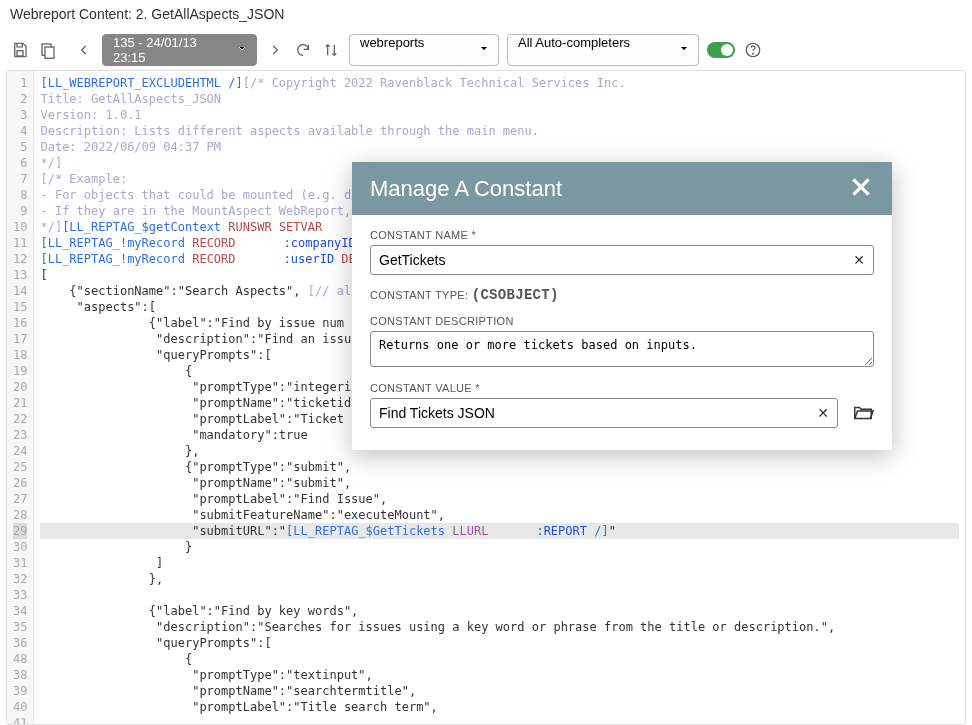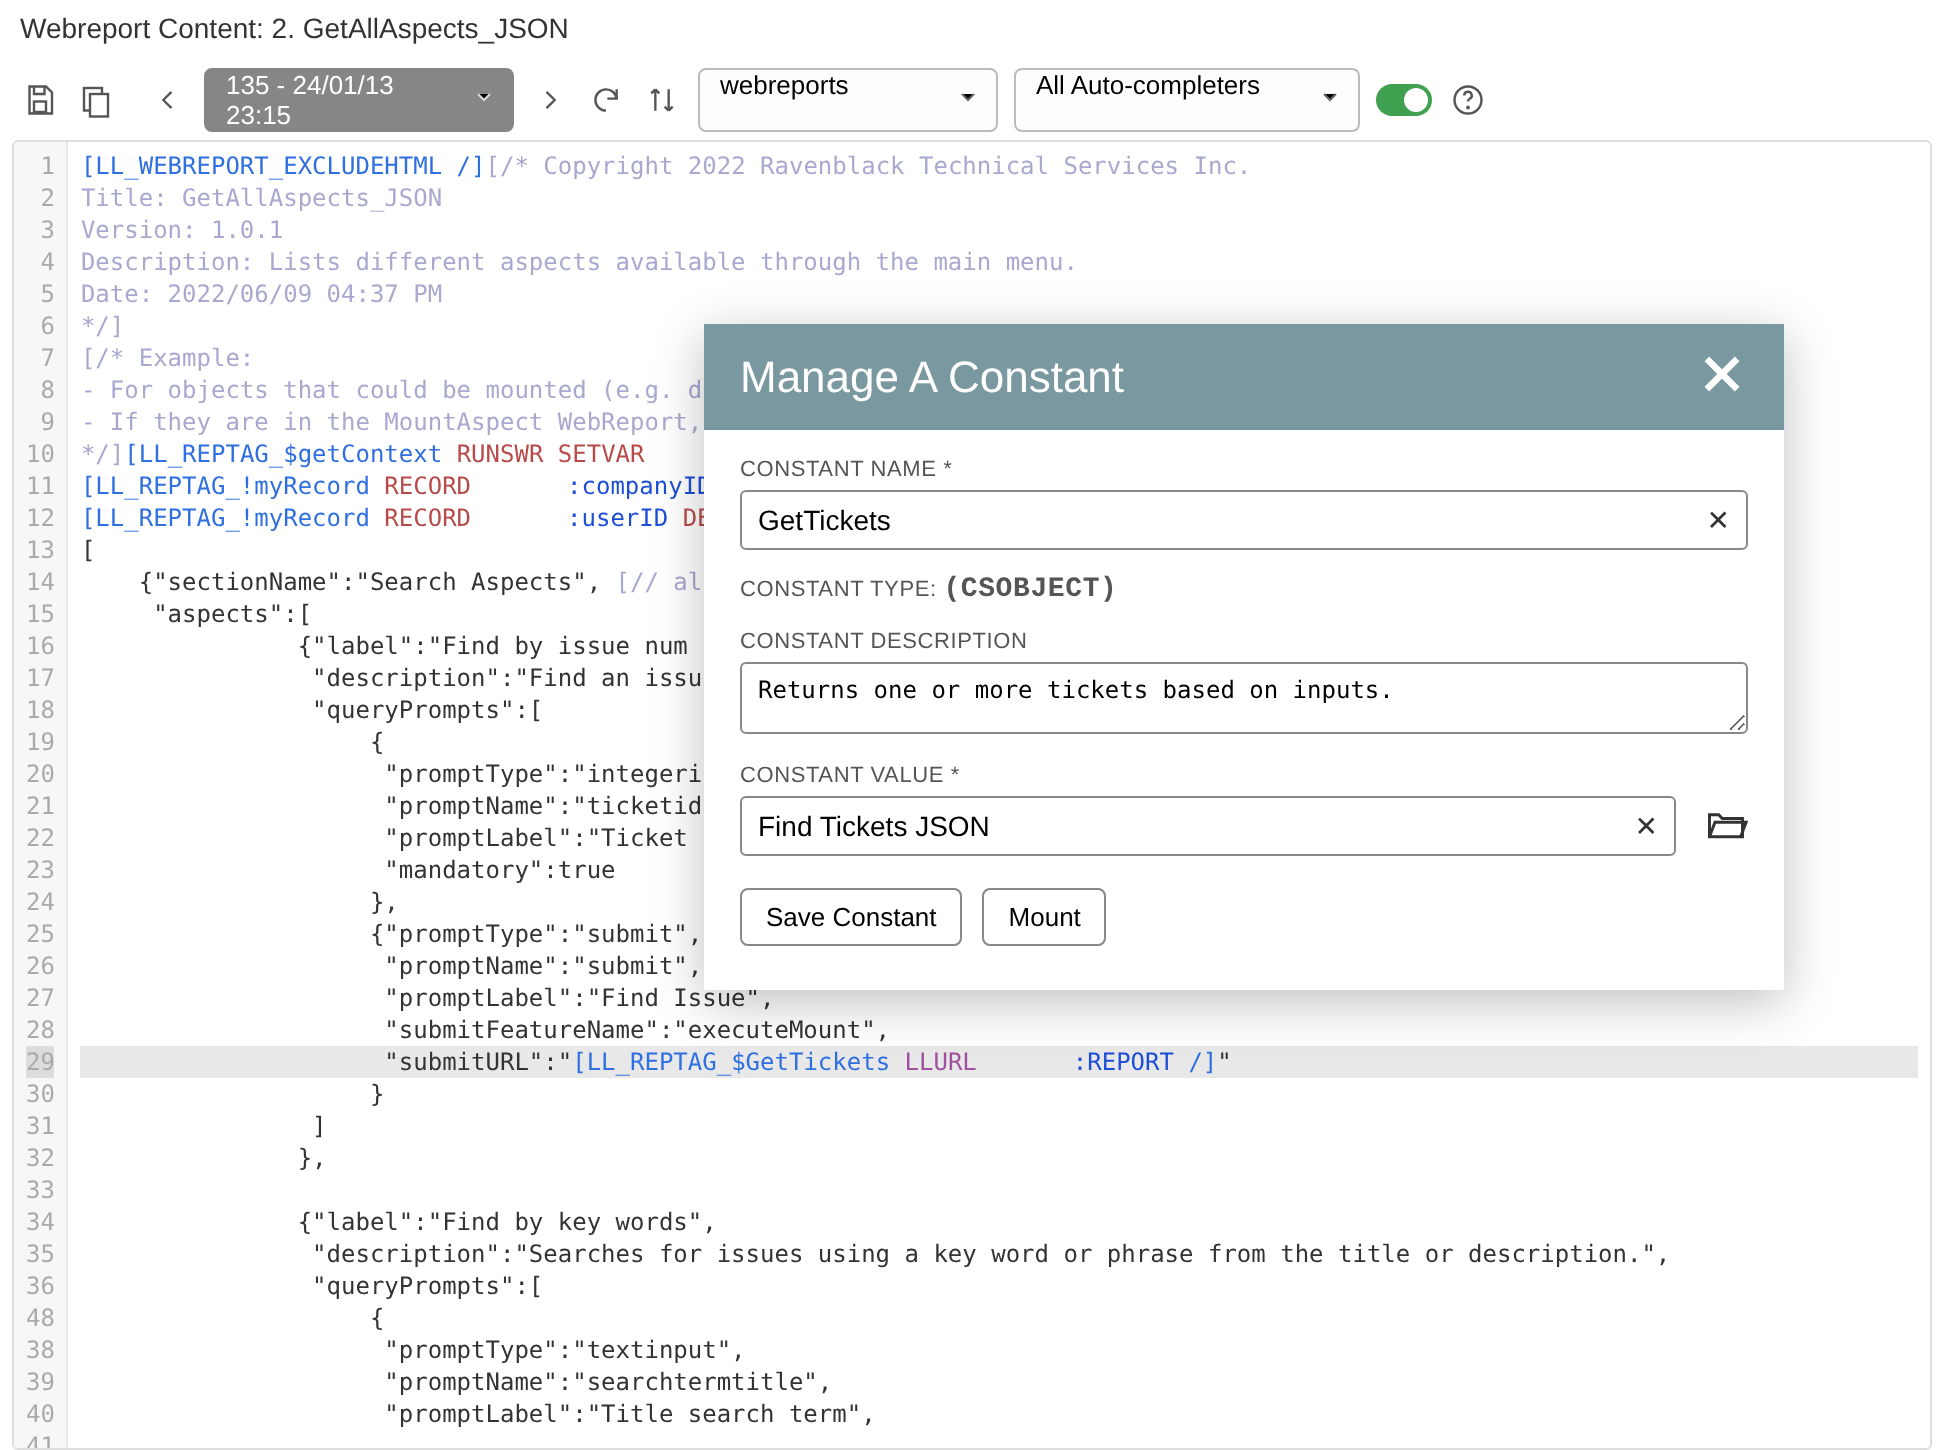--- a/index.html
+++ b/index.html
@@ -8,21 +8,21 @@
 .toolbar { display:flex; align-items:center; gap:8px; padding:6px 10px; }
 .tb-icon { width:20px; height:20px; display:flex; align-items:center; justify-content:center; stroke:#555; fill:none; }
 .sel { position:relative; border:1px solid #bbb; border-radius:4px; background:#fdfdfd; height:32px; display:flex; align-items:flex-start; padding:0 28px 0 10px; }
 .sel.dark { background:#868686; color:#fff; border-color:#868686; }
 .sel.dark.wide { width:155px; }
 .sel .chev { position:absolute; right:8px; top:50%; transform:translateY(-50%); }
 .sel .chev svg { stroke:#666; }
 .sel.dark .chev svg { stroke:#ddd; }
 .sel-wr { width:150px; }
 .sel-def { width:130px; }
-.sel-ac { width:173px; }
+.sel-ac { width:192px; }
 .toggle { width:28px; height:16px; background:#3fa050; border-radius:8px; position:relative; }
 .toggle::after { content:""; position:absolute; width:12px; height:12px; background:#fff; border-radius:50%; top:2px; right:2px; }
 .editor { position:absolute; top:70px; left:6px; right:6px; bottom:0; background:#fff; border:1px solid #ddd; border-radius:3px; display:flex; overflow:hidden; }
 .gutter { background:#f7f7f7; border-right:1px solid #e8e8e8; font-family:Menlo,Consolas,monospace; font-size:12px; color:#aaa; text-align:right; padding:4px 6px; line-height:16px; user-select:none; }
 .gutter .ln { height:16px; }
 .gutter .ln.hl { background:#dcdcdc; }
 .code { font-family:Menlo,Consolas,monospace; font-size:12px; line-height:16px; white-space:pre; padding:4px 6px; color:#333; flex:1; overflow:hidden; }
 .code .ln { height:16px; }
 .code .ln.hl { background:#e8e8e8; }
 .c-blue { color:#2f6fe0; }
@@ -182,18 +182,14 @@
     <div class="mrow">
       <div class="mfield sm">
           <span>Find Tickets JSON</span>
           <span class="clr">✕</span>
         </div>
       <span class="folder-ico"><svg width="22" height="22" viewBox="0 0 24 24" fill="none" stroke="#333" stroke-width="1.6">
             <path d="M3 7h5l2 2h11v10H3z"></path>
             <path d="M3 19l3-8h17l-3 8"></path>
           </svg></span>
     </div>
-    <div class="mbtns">
-      <button class="mbtn">Save Constant</button>
-      <button class="mbtn">Mount</button>
-    </div>
   </div>
 </div>
 
 </body></html>

